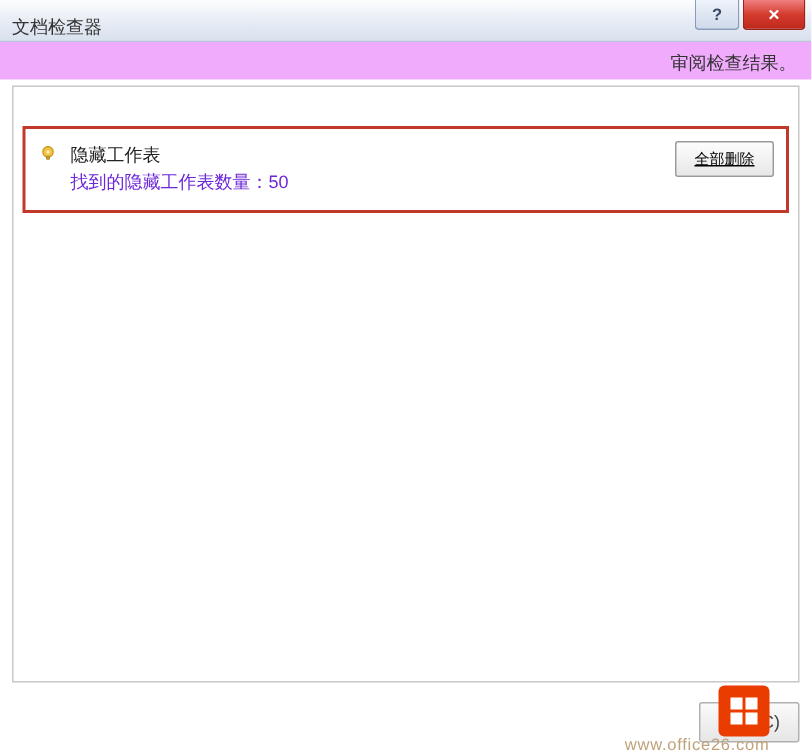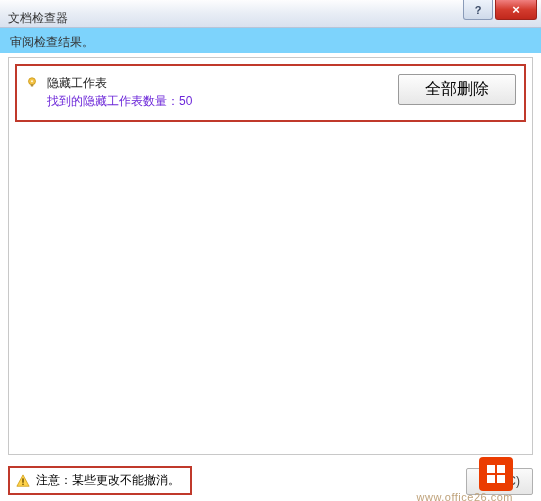--- a/index.html
+++ b/index.html
@@ -51,62 +51,65 @@
       width: 42px;
       background: linear-gradient(to bottom, #f08080, #d43c2f 50%, #c1281c);
       border-color: #9e221a;
       color: #fff;
       font-weight: bold;
       font-size: 13px;
     }
     .subhead {
       padding: 6px 10px 2px 10px;
       color: #333;
-      background: #7dd3fc;
+      background: #f0abfc;
+      text-align: right;
     }
     .content {
       border: 1px solid #c8c8c8;
       margin: 4px 8px 0 8px;
       height: 398px;
       background: #fff;
       position: relative;
       padding: 6px;
     }
     .result-row {
       border: 2px solid #c0392b;
       padding: 8px 8px 10px 8px;
       display: flex;
       align-items: flex-start;
       justify-content: space-between;
       gap: 8px;
+      margin-top: 20px;
     }
     .result-left {
       display: flex;
       align-items: flex-start;
       gap: 8px;
     }
     .bulb-icon {
       width: 14px;
       height: 14px;
       margin-top: 2px;
       flex-shrink: 0;
     }
     .bulb-icon svg { display: block; }
     .result-text { line-height: 1.5; }
     .result-title { font-weight: normal; color: #222; }
     .result-detail { color: #6d28d9; }
     .delete-all-btn {
       border: 1px solid #9a9a9a;
       background: linear-gradient(to bottom, #fdfdfd, #e7e7e7);
-      padding: 4px 26px;
-      font-size: 16px;
+      padding: 4px 12px;
+      font-size: 10px;
       border-radius: 2px;
       cursor: pointer;
       flex-shrink: 0;
       font-family: inherit;
+      text-decoration: underline;
     }
     .footer {
       position: absolute;
       left: 8px;
       right: 8px;
       bottom: 6px;
     }
     .warning-box {
       border: 2px solid #c0392b;
       display: inline-flex;
@@ -208,32 +211,20 @@
         <div class="result-detail">
           <span>找到的隐藏工作表数量：</span><span>50</span>
         </div>
       </div>
     </div>
     <button class="delete-all-btn">全部删除</button>
   </div>
 </div>
 
 <div class="footer">
-  <div class="warning-box">
-    <span class="warn-icon">
-      <svg viewBox="0 0 16 16" width="14" height="14">
-        <polygon points="8,1 15,14 1,14" fill="#ffd24a" stroke="#c79200" stroke-width="0.8"></polygon>
-        <rect x="7.2" y="5" width="1.6" height="5" fill="#6b4e00"></rect>
-        <rect x="7.2" y="11" width="1.6" height="1.6" fill="#6b4e00"></rect>
-      </svg>
-    </span>
-    <span>
-      <span>注意：</span><span>某些更改不能撤消。</span>
-    </span>
-  </div>
   <div class="footer-buttons">
     <button class="footer-btn">关闭(C)</button>
   </div>
 </div>
 
 <div class="watermark">
   <div class="wm-logo">
     <div class="boxes">
         <div></div>
         <div></div>

